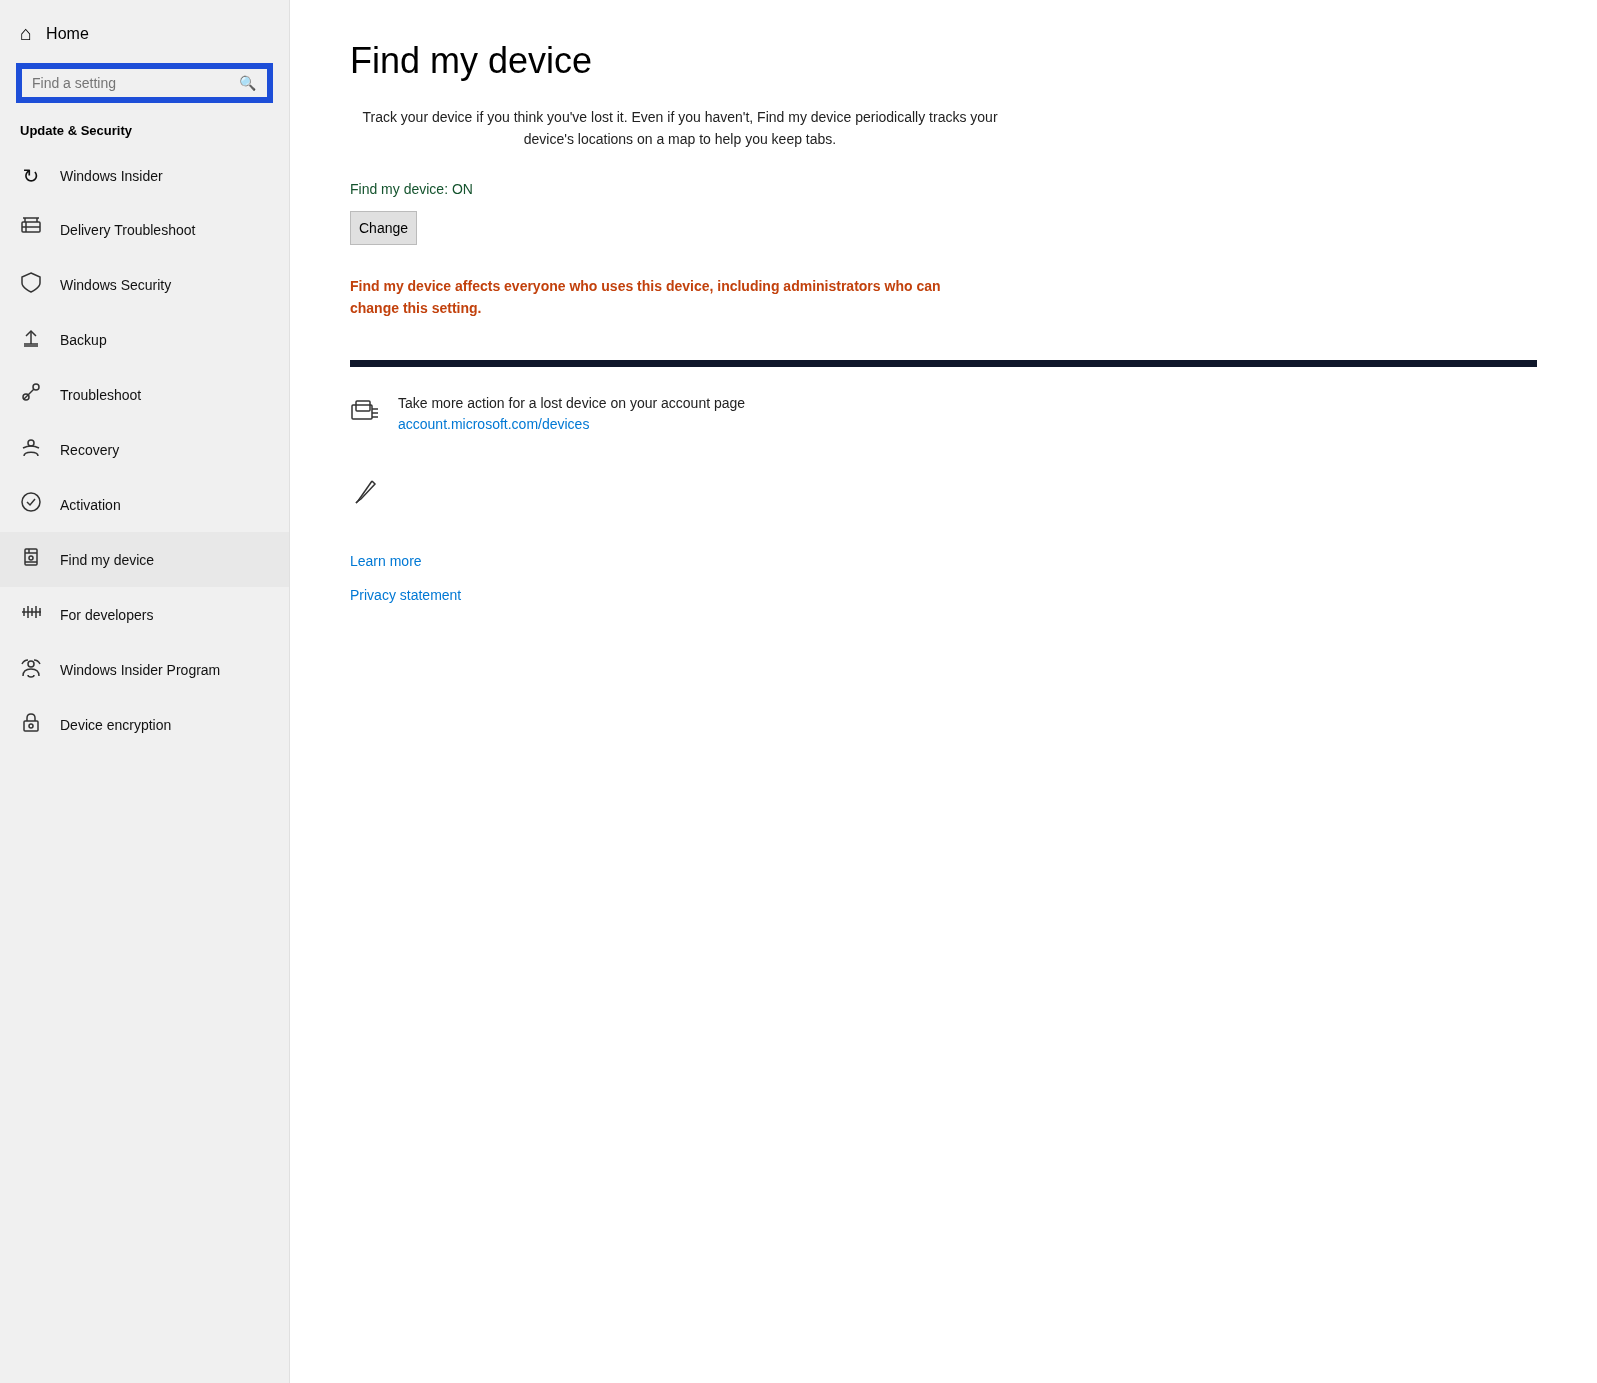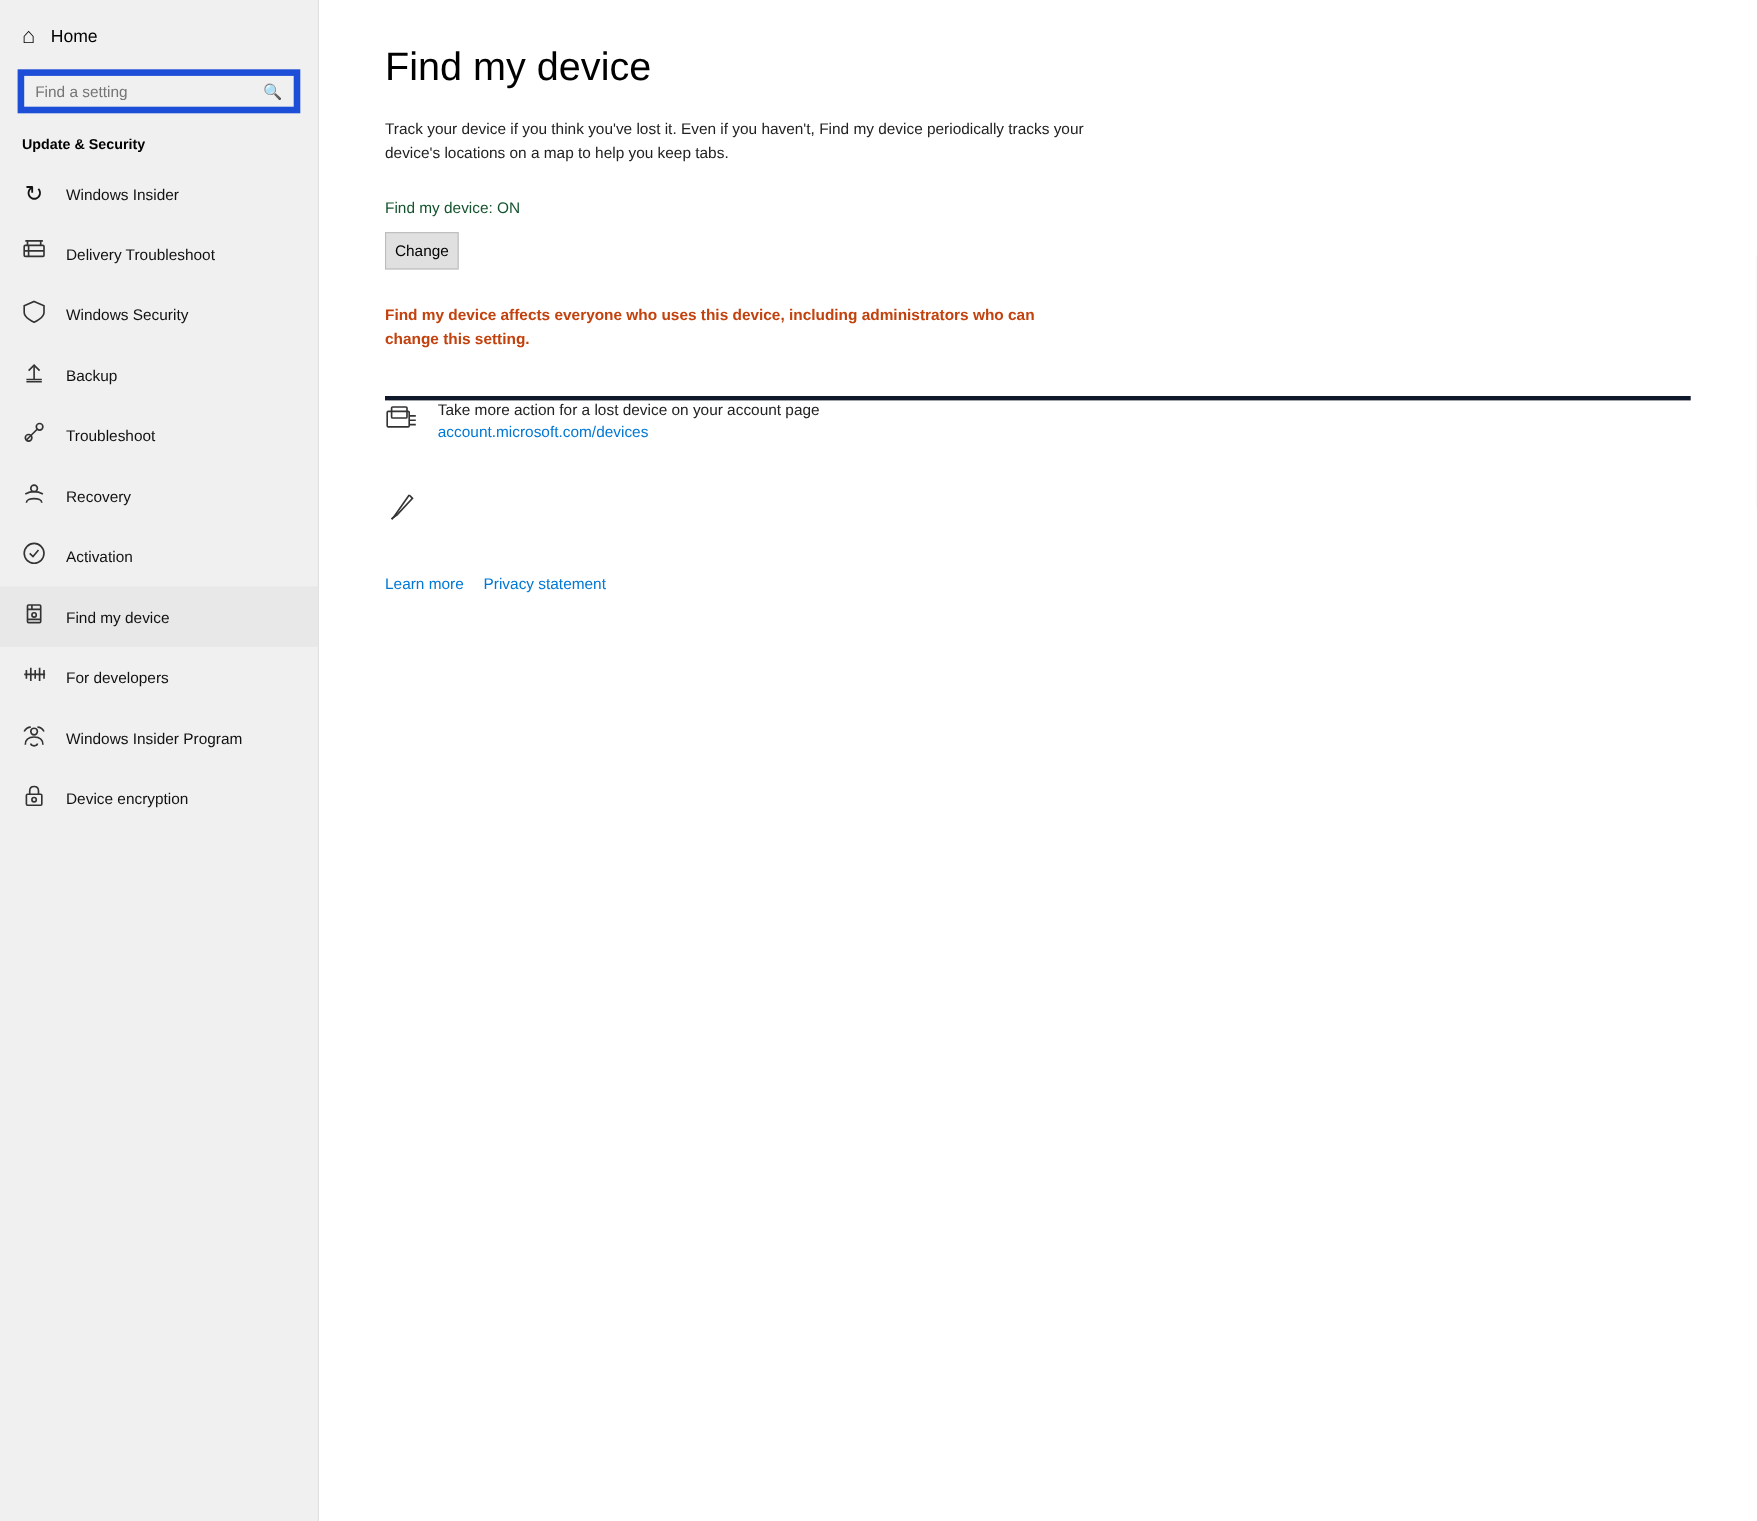--- a/index.html
+++ b/index.html
@@ -102,20 +102,21 @@
       color: #000;
       margin-bottom: 24px;
     }
 
     .page-description {
       font-size: 14px;
       color: #222;
       line-height: 1.6;
       max-width: 660px;
       margin-bottom: 30px;
+      text-align: center;
     }
 
     .status-line {
       font-size: 14px;
       color: #14532d;
       margin-bottom: 14px;
     }
 
     .change-button {
       background: #e0e0e0;
@@ -130,21 +131,22 @@
     .note-text {
       font-size: 14px;
       color: #c2410c;
       line-height: 1.6;
       max-width: 620px;
       margin-bottom: 40px;
       font-weight: bold;
     }
 
     .divider-section {
-      border-top: 4px solid #0f172a;
+      border-top: 7px solid #0f172a;
+      padding-top: 28px;
       margin-bottom: 40px;
     }
 
     .account-action {
       display: flex;
       align-items: flex-start;
       gap: 18px;
       margin-bottom: 36px;
     }
 
@@ -191,23 +193,22 @@
 
     .pen-detail {
       font-size: 13px;
       color: #555;
       line-height: 1.6;
     }
 
     .links-section {
       margin-top: 30px;
       display: flex;
-      flex-direction: row;
+      flex-direction: column;
       gap: 18px;
-      align-items: center;
     }
 
     .footer-link {
       font-size: 14px;
       color: #0078d4;
       text-decoration: none;
       cursor: pointer;
     }
   </style>
 </head>

